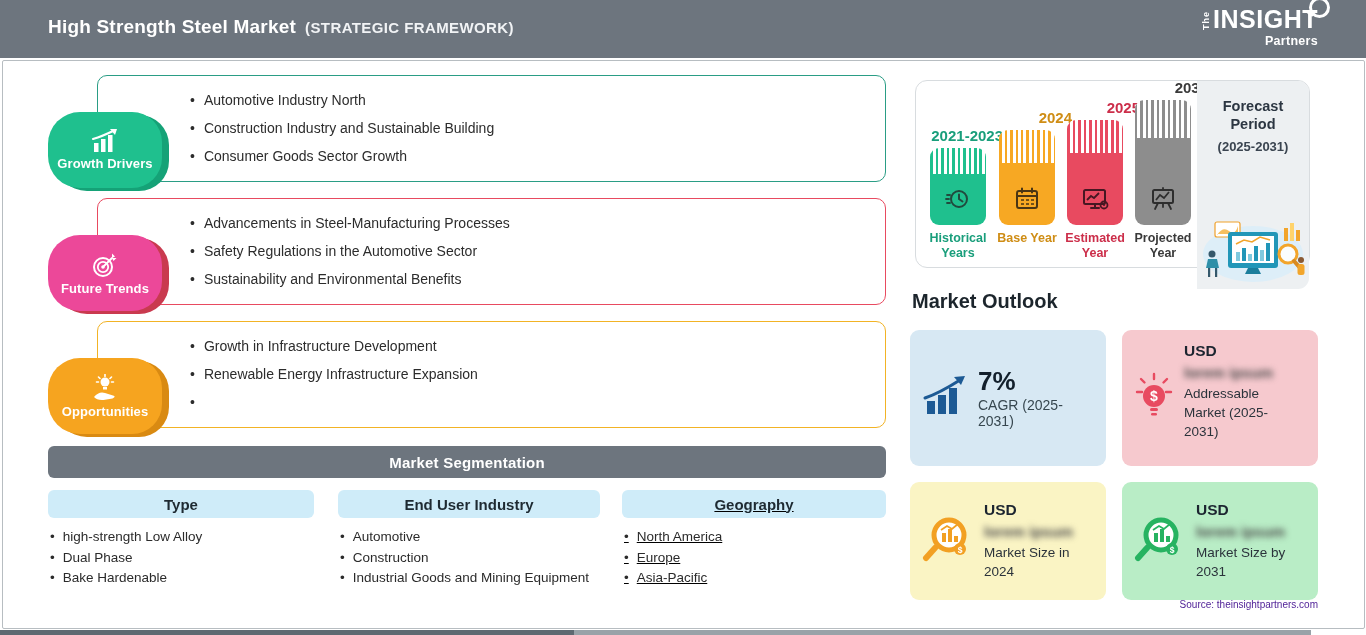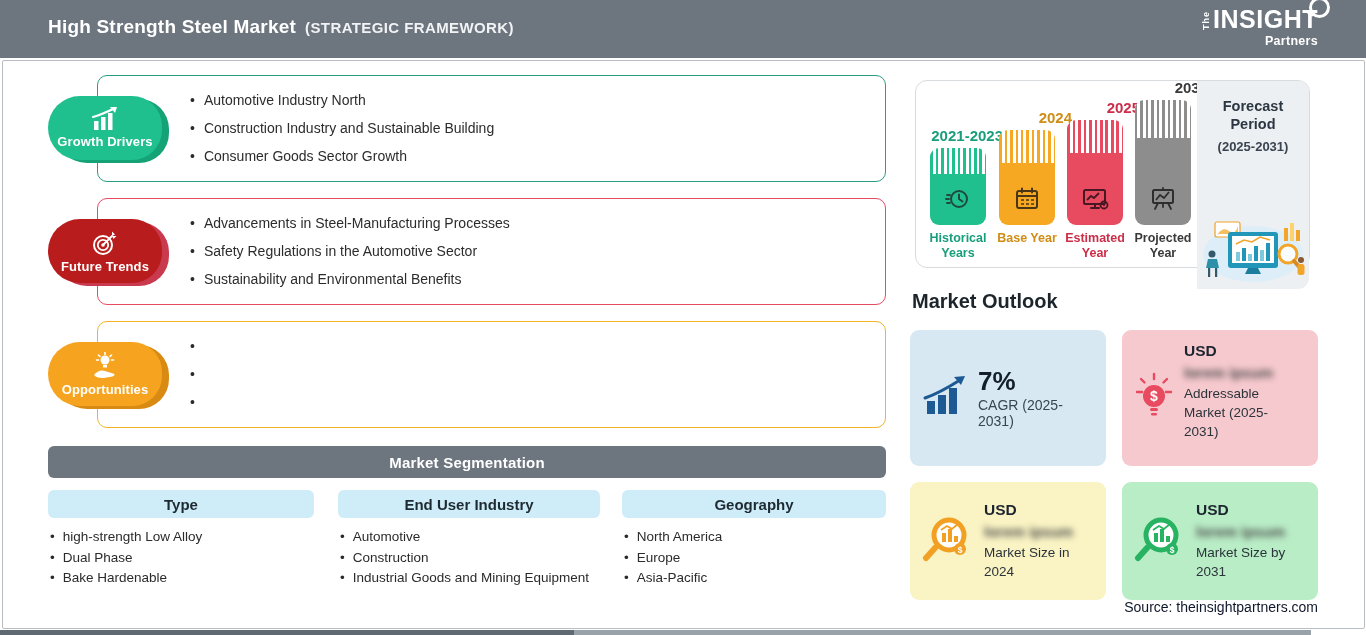--- a/index.html
+++ b/index.html
@@ -27,40 +27,40 @@
     background:linear-gradient(90deg,#5e6971 0%,#5e6971 42%,#99a2a8 42%,#99a2a8 96%,#ffffff 96%);}
 
   
   .fw-box{position:absolute;left:97px;width:789px;height:107px;border-radius:10px;background:#fff;box-sizing:border-box;}
   .fw-box.gd{border:1.5px solid #2a9d85;}
   .fw-box.ft{border:1.5px solid #e84a60;}
   .fw-box.op{border:1.5px solid #f2b325;}
   .fw-list{position:absolute;left:190px;width:680px;margin:0;padding:0;list-style:none;}
   .fw-list li{font-size:14px;color:#2c2c2c;line-height:20px;margin-bottom:8px;display:flex;}
   .fw-list li .dot{margin-right:9px;font-size:14px;color:#2c2c2c;}
-  .badge{position:absolute;left:48px;width:114px;height:64px;border-radius:32px 30px 30px 32px;
-         display:flex;flex-direction:column;align-items:center;justify-content:center;z-index:3;}
+  .badge{position:absolute;left:48px;width:114px;height:76px;border-radius:32px 30px 30px 32px;
+         display:flex;flex-direction:column;align-items:center;justify-content:center;z-index:3;margin-top:16px;}
   .badge.gd{background:#1fc08e;box-shadow:7px 3px 0 #15a277;}
-  .badge.ft{background:#b91c1c;box-shadow:7px 3px 0 #c93a4f;}
+  .badge.ft{background:#ec4899;box-shadow:7px 3px 0 #c93a4f;}
   .badge.op{background:#f6a41f;box-shadow:7px 3px 0 #d98a12;}
   .badge-label{color:#fff;font-size:13px;font-weight:700;margin-top:2px;letter-spacing:.1px;}
   .badge svg{display:block;}
 
   
   .seg-bar{position:absolute;left:48px;top:446px;width:838px;height:32px;background:#6d757e;border-radius:6px;
            display:flex;align-items:center;justify-content:center;color:#fff;font-size:15px;font-weight:700;letter-spacing:.2px;}
   .seg-col{position:absolute;top:490px;}
   .seg-col .pill{height:28px;background:#cfecf9;border-radius:6px;display:flex;align-items:center;justify-content:center;
                  color:#1e2a32;font-size:15px;font-weight:700;}
   .seg-col ul{margin:9px 0 0 2px;padding:0;list-style:none;}
   .seg-col li{font-size:13.5px;color:#2b2b2b;line-height:20.5px;display:flex;}
   .seg-col li .dot{margin-right:8px;}
   .seg-c1{left:48px;width:266px;}
   .seg-c2{left:338px;width:262px;}
-  .seg-c3{left:622px;width:264px;}
+  .seg-c3{left:622px;width:264px;text-decoration:underline;}
 
   
   .tl-card{position:absolute;left:915px;top:80px;width:395px;height:188px;border:1px solid #d8dcdf;border-radius:12px;
            background:#fff;box-sizing:border-box;}
   .tl-year{position:absolute;width:90px;text-align:right;font-size:15px;font-weight:800;}
   .tl-y1{color:#199e7b;} .tl-y2{color:#cf8d15;} .tl-y3{color:#cc2e4a;} .tl-y4{color:#3a3a3a;}
   .tl-bar{position:absolute;width:56px;border-radius:9px;overflow:hidden;}
   .tl-bar .stripes{position:absolute;top:0;left:0;right:0;background-color:#fff;}
   .tl-bar .solid{position:absolute;left:0;right:0;bottom:0;}
   .tl-bar svg{position:absolute;left:50%;transform:translateX(-50%);bottom:13px;}
@@ -81,21 +81,21 @@
   .card.c1{left:910px;top:330px;height:136px;background:#d7e8f3;}
   .card.c2{left:1122px;top:330px;height:136px;background:#f6c9ce;align-items:flex-start;}
   .card.c3{left:910px;top:482px;height:118px;background:#faf4c4;}
   .card.c4{left:1122px;top:482px;height:118px;background:#b9edc6;}
   .card .icon-wrap{flex:0 0 auto;margin-right:10px;align-self:center;}
   .big-val{font-size:26px;font-weight:800;color:#13202c;line-height:28px;}
   .card-sub{font-size:14px;color:#37474f;margin-top:2px;}
   .usd{font-size:15.5px;font-weight:700;color:#1c2530;}
   .blurred{display:inline-block;font-size:15px;font-weight:700;color:#4a4a4a;filter:blur(3px);margin:4px 0 3px;}
   .card-label{font-size:13.5px;color:#2b333b;line-height:19px;width:118px;}
-  .source{position:absolute;right:48px;top:599px;font-size:14px;color:#0f172a;}
+  .source{position:absolute;right:48px;top:599px;font-size:10px;color:#4c1d95;}
 </style>
 </head>
 <body>
 
 <header class="topbar">
   <div>
     <span class="title">High Strength Steel Market</span><span class="subtitle">(STRATEGIC FRAMEWORK)</span>
   </div>
   <div class="logo">
     <span class="logo-the">The</span>
@@ -165,23 +165,25 @@
       <path d="M22 7 L26.5 7 L23.5 10 Z" fill="#fff"></path>
     </svg>
   </span>
   <span class="badge-label">Future Trends</span>
 </div>
 
 <div class="fw-box op abs" style="top:321px"></div>
 <ul class="fw-list" style="top:336px">
   <li>
       <span class="dot">•</span>
-    </li>
-  <li>
-      <span class="dot">•</span>
+      <span>Growth in Infrastructure Development</span>
+    </li>
+  <li>
+      <span class="dot">•</span>
+      <span>Renewable Energy Infrastructure Expansion</span>
     </li>
   <li>
       <span class="dot">•</span>
     </li>
 </ul>
 <div class="badge op" style="top:342px">
   <span>
     <svg width="30" height="28" viewBox="0 0 30 28">
       <circle cx="15" cy="8" r="4.5" fill="#fff"></circle>
       <rect x="13" y="13" width="4" height="2.5" fill="#fff"></rect>

